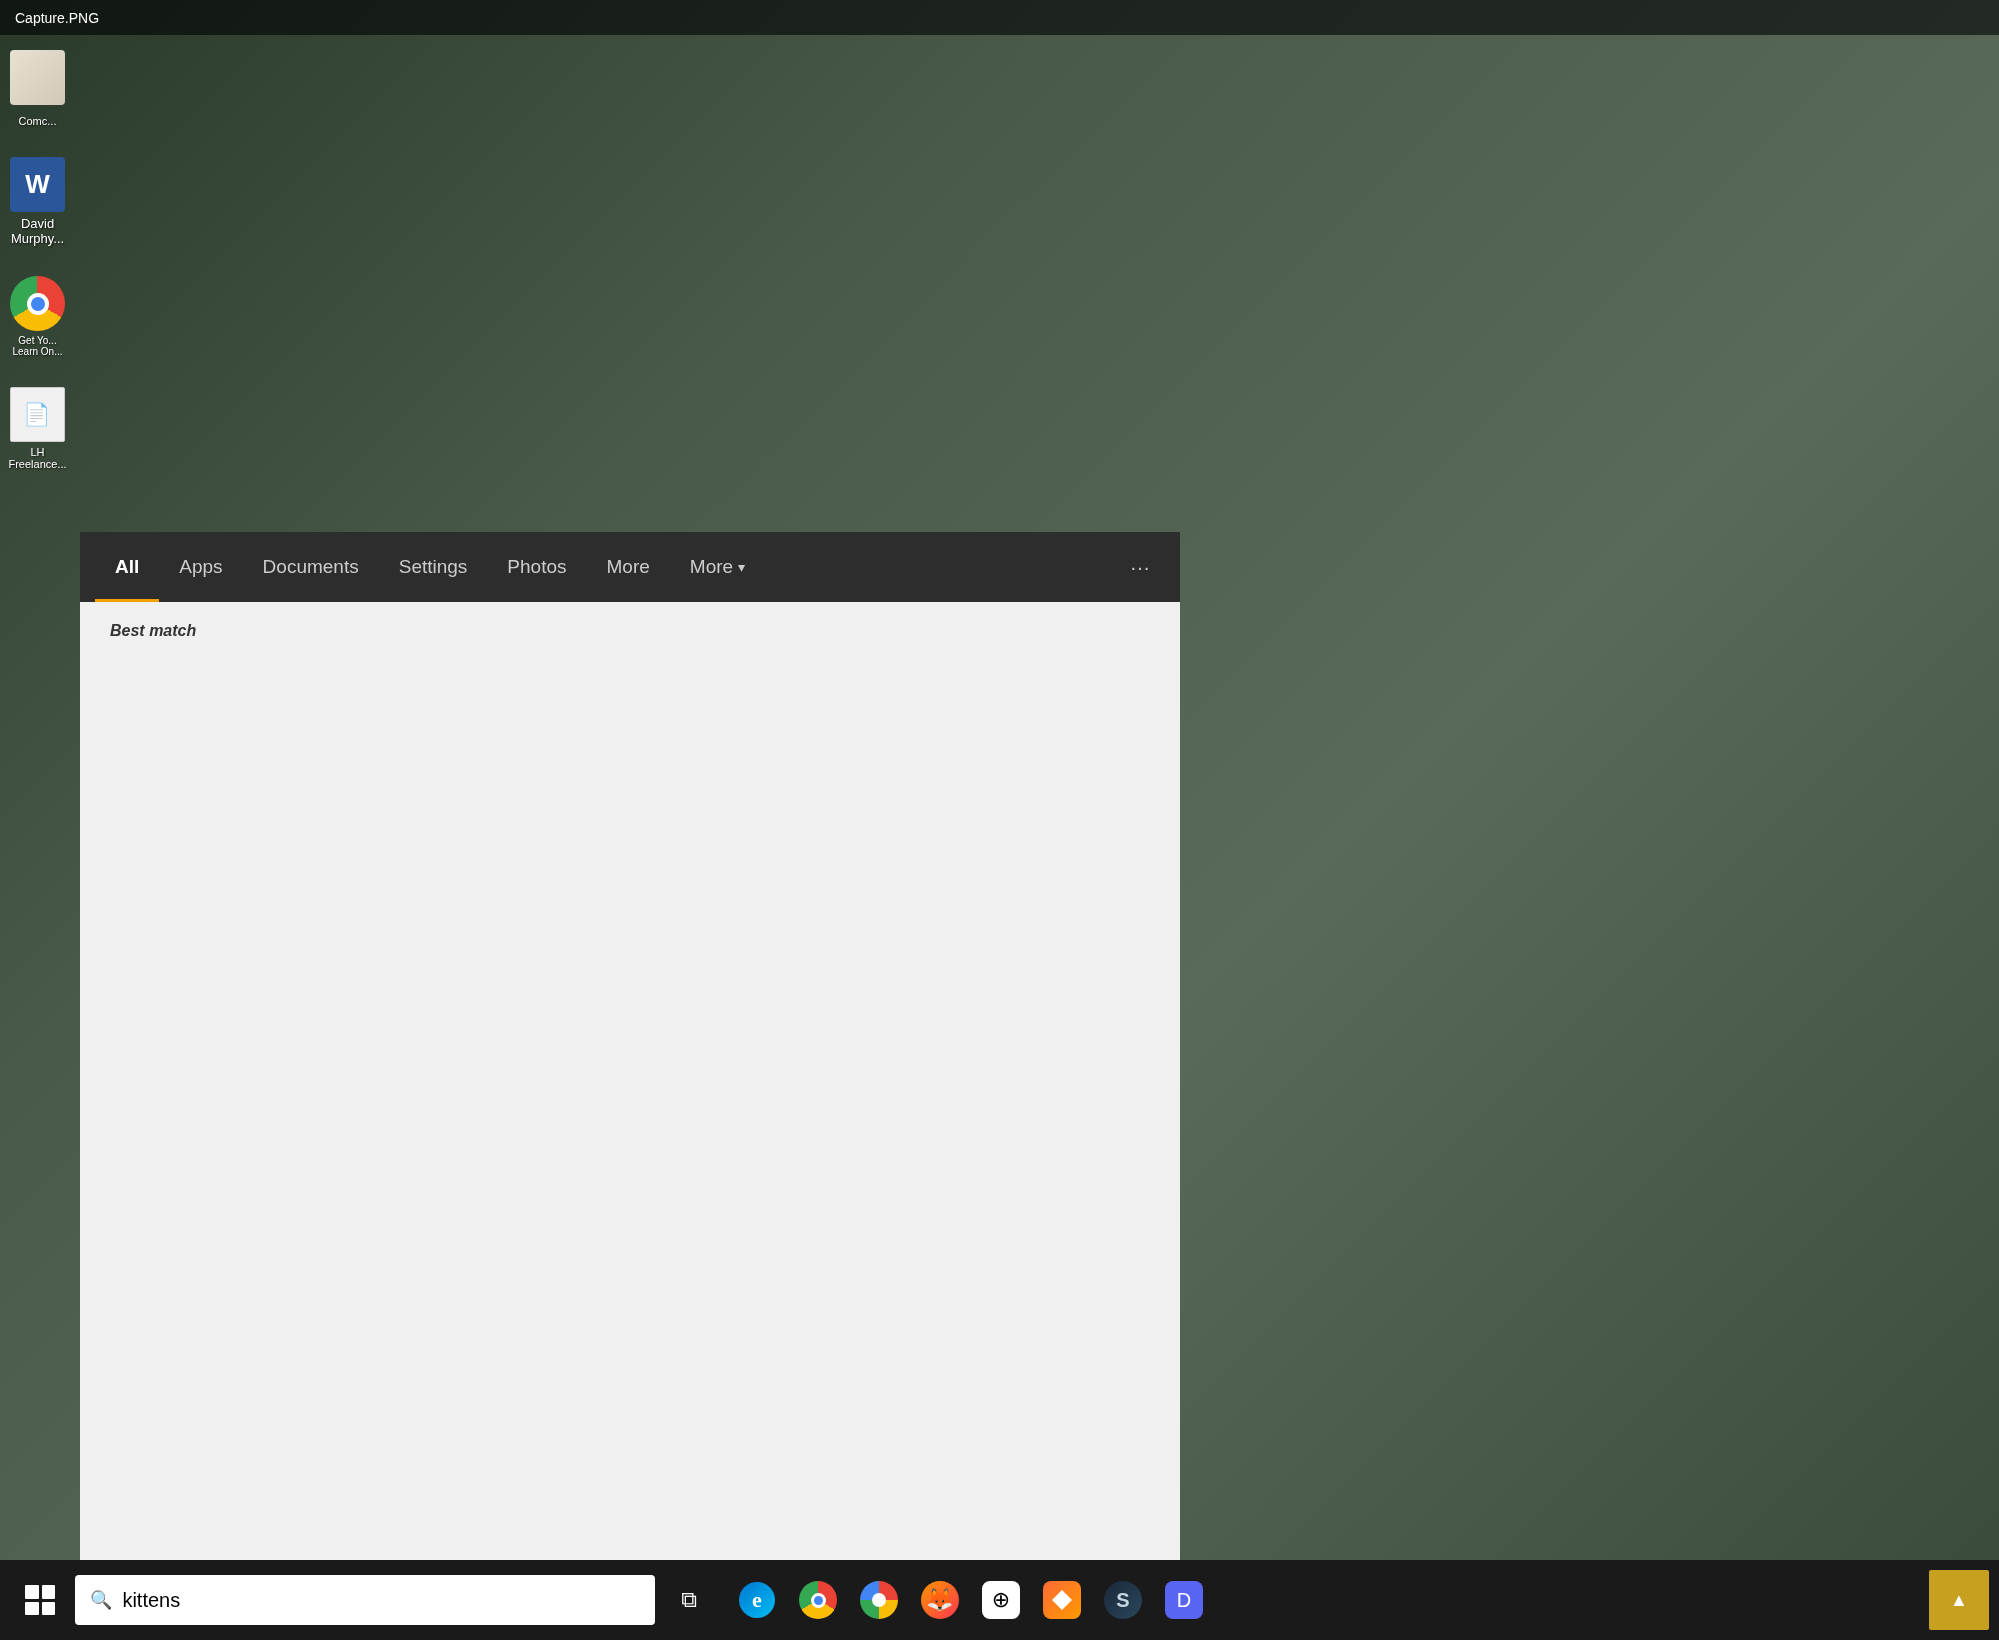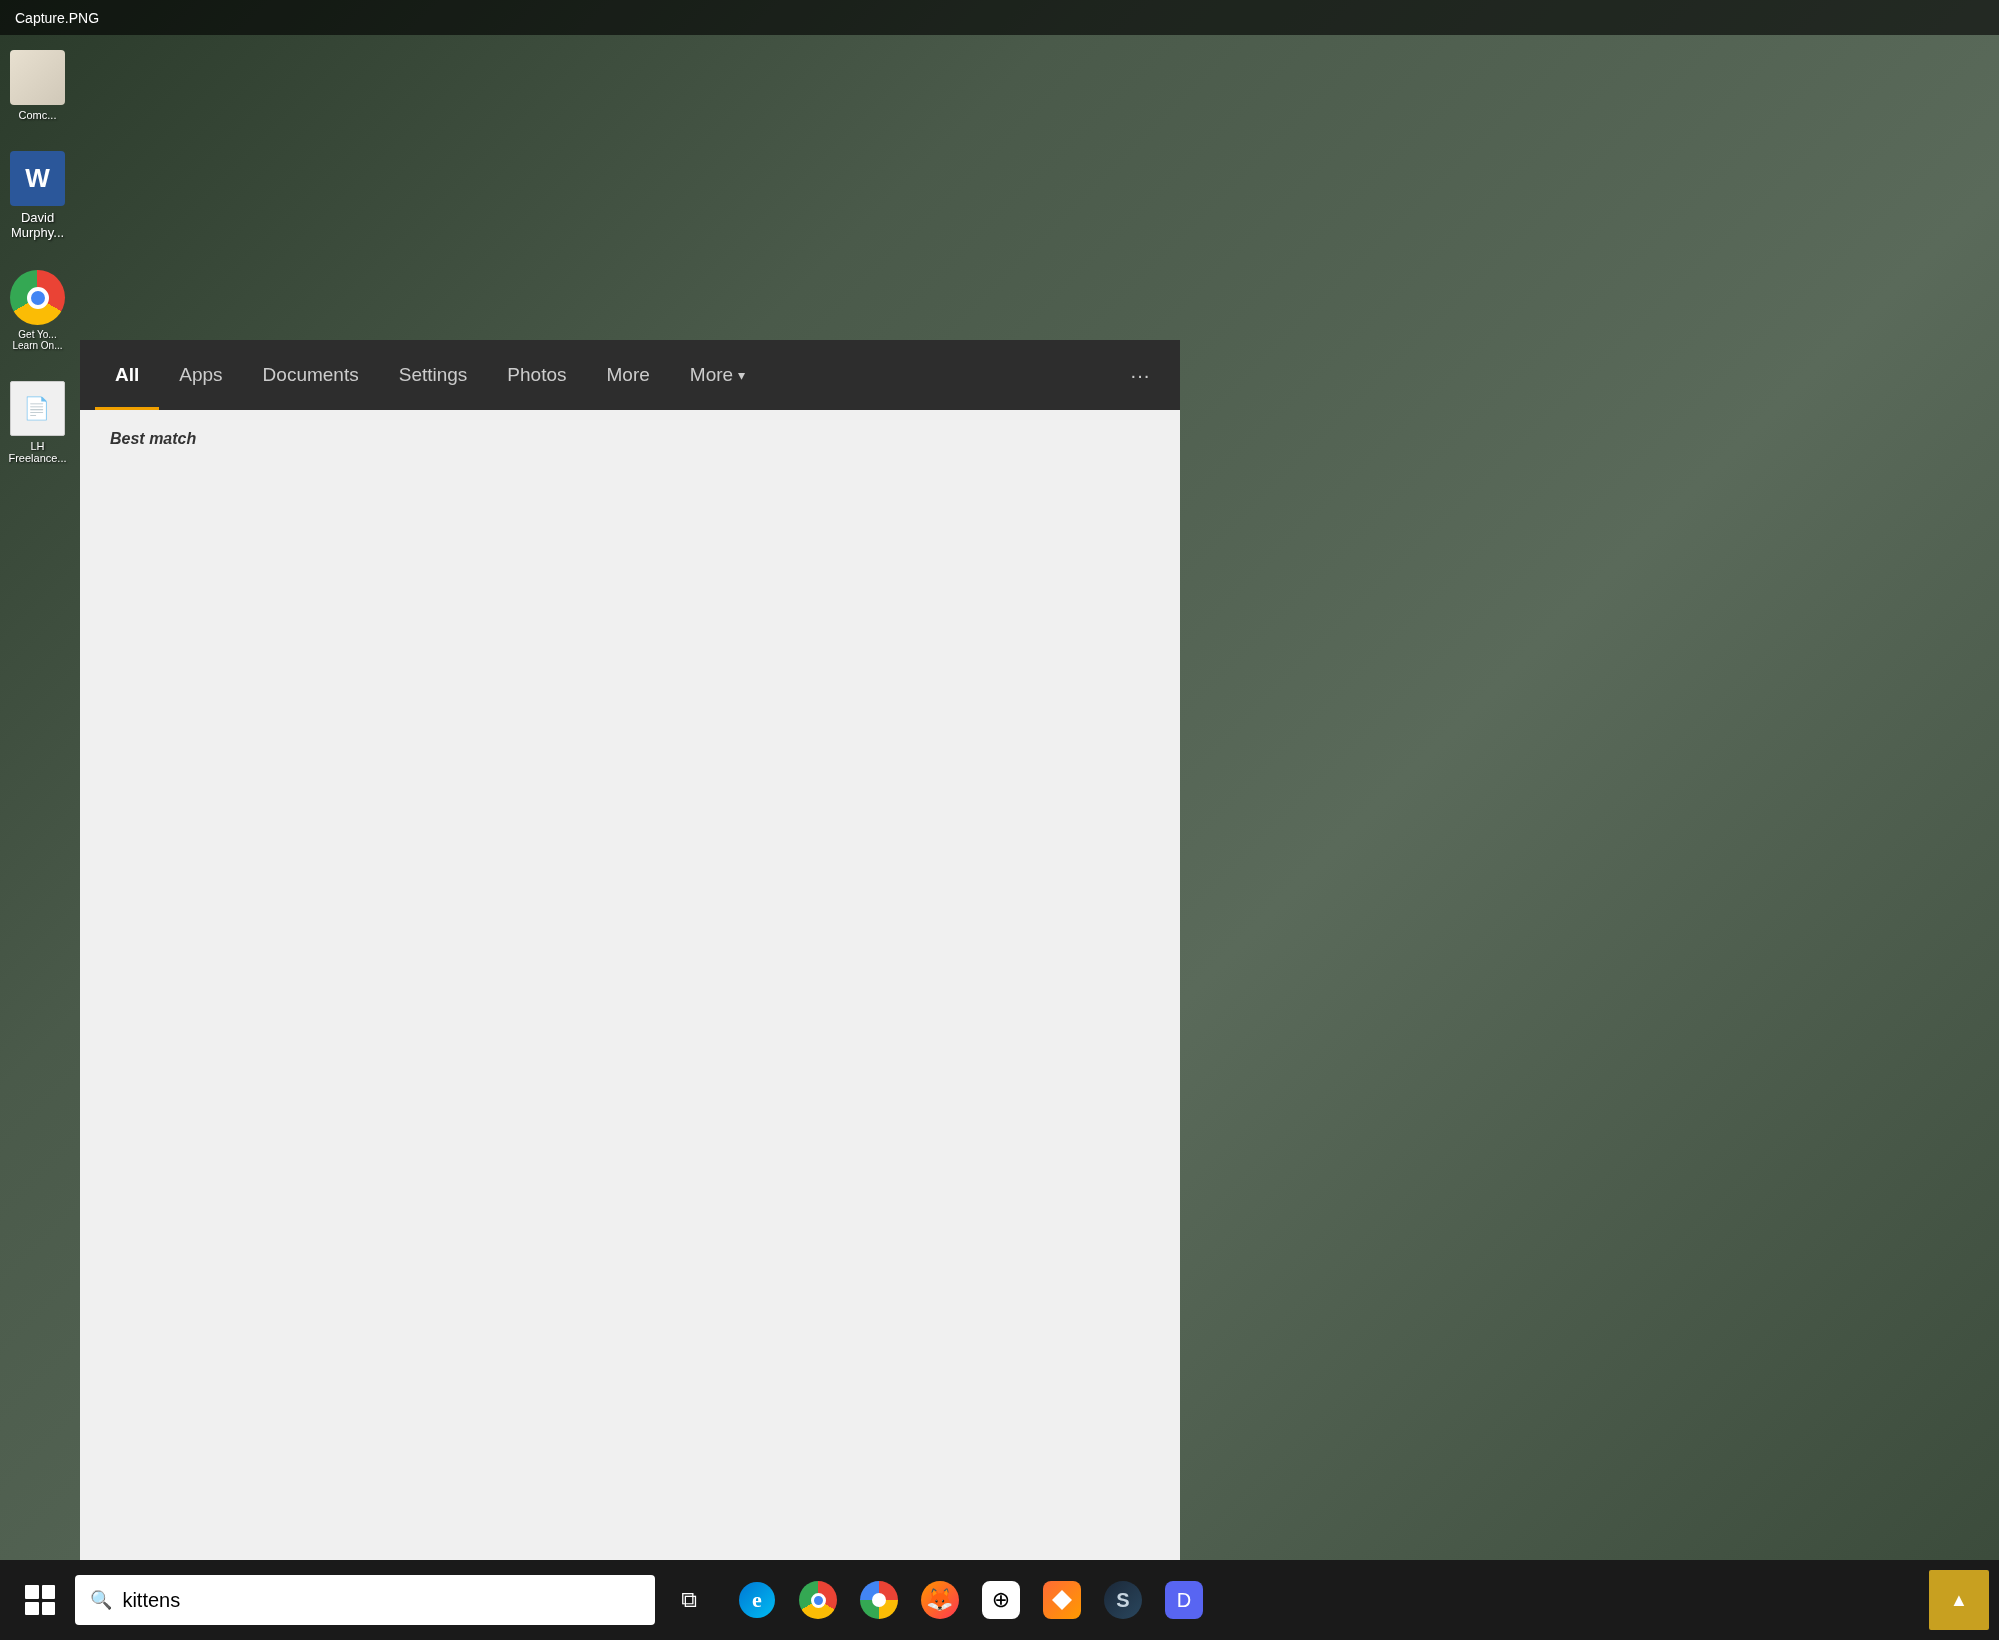--- a/index.html
+++ b/index.html
@@ -84,21 +84,21 @@
       cursor: pointer;
       font-size: 28px;
     }
 
     
     .search-panel {
       position: absolute;
       left: 80px;
       bottom: 80px;
       width: 1100px;
-      height: 1220px;
+      height: 1028px;
       background: #f0f0f0;
       display: flex;
       flex-direction: column;
       z-index: 200;
     }
 
     
     .filter-tabs {
       background: #2d2d2d;
       display: flex;
@@ -280,21 +280,21 @@
 <body>
 
 <div class="desktop"></div>
 
 <div class="title-bar">
   <span class="title-bar-text">Capture.PNG</span>
 </div>
 
 <div style="position:absolute; top:35px; left:0; width:75px; bottom:80px; display:flex; flex-direction:column; gap:30px; padding:15px 5px;">
 
-  <div style="display:flex;flex-direction:column;align-items:center;gap:4px;">
+  <div style="display:flex;flex-direction:column;align-items:center;gap:10px;">
     <div style="width:55px;height:55px;background:#ddd;border-radius:4px;display:flex;align-items:center;justify-content:center;font-size:12px;overflow:hidden;">
       <div style="width:100%;height:100%;background:linear-gradient(135deg,#e8e0d0,#d0c8b8);"></div>
     </div>
     <span style="color:white;font-size:11px;text-align:center;text-shadow:1px 1px 2px rgba(0,0,0,0.8);">Comc...</span>
   </div>
 
   <div style="display:flex;flex-direction:column;align-items:center;gap:4px;">
     <div class="word-icon-desktop">W</div>
     <span style="color:white;font-size:13px;text-align:center;text-shadow:1px 1px 2px rgba(0,0,0,0.8);max-width:70px;">David<br>Murphy...</span>
   </div>

